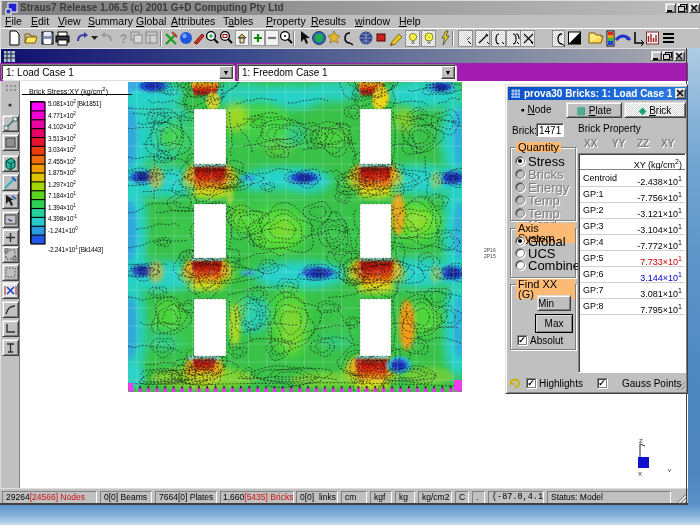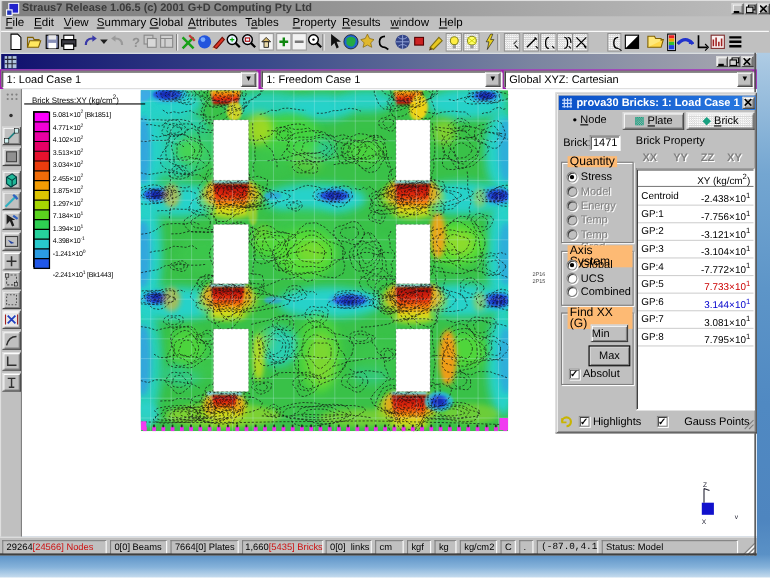--- a/index.html
+++ b/index.html
@@ -38,21 +38,21 @@
 .red{color:#cc1111;}
 
 #legtitle{left:29px;top:85px;font-size:7.2px;color:#000;line-height:9px;white-space:nowrap;}
 #legbar{left:30px;top:101px;width:14px;height:142px;border:1px solid #000;}
 .leglab{position:absolute;left:48px;font-size:6.4px;line-height:7px;color:#000;white-space:nowrap;letter-spacing:-0.2px;}
 .leglab sup{font-size:4.6px;}
 
 #dlg{left:505px;top:84px;width:183px;height:310px;background:#c0c0c0;border-top:1px solid #dfdfdf;border-left:1px solid #dfdfdf;border-right:1px solid #404040;border-bottom:1px solid #404040;box-shadow:inset 1px 1px 0 #fff, inset -1px -1px 0 #808080;font-size:10px;}
 #dlgtitle{position:absolute;left:2px;top:2px;width:179px;height:13px;background:linear-gradient(90deg,#0a50c8,#2a7ae0);color:#fff;font-weight:bold;font-size:10px;line-height:13px;}
 .tab{position:absolute;top:17px;height:16px;font-size:10px;line-height:15px;color:#000;text-align:center;}
-.rl{position:absolute;font-size:10px;line-height:11px;}
+.rl{position:absolute;font-size:13px;line-height:11px;}
 .radio{position:absolute;width:10px;height:10px;border-radius:50%;background:#fff;border:1px solid #808080;box-shadow:inset 1px 1px 0 #404040,1px 1px 0 #fff;}
 .radio.on::after{content:"";position:absolute;left:2px;top:2px;width:4px;height:4px;border-radius:50%;background:#000;}
 .radio.dis{background:#c0c0c0;}
 .gray{color:#808080;text-shadow:1px 1px 0 #fff;}
 .check{position:absolute;width:10px;height:10px;background:#fff;border:1px solid #808080;box-shadow:inset 1px 1px 0 #404040,1px 1px 0 #fff;font-size:9px;line-height:9px;text-align:center;color:#000;font-weight:bold;}
 
 #dtable{position:absolute;left:72px;top:68px;width:108px;height:220px;background:#fff;border:1px solid #808080;border-right-color:#fff;border-bottom-color:#fff;box-shadow:inset 1px 1px 0 #404040;font-size:9px;}
 .trow{position:absolute;left:1px;width:105px;height:16px;border-bottom:1px solid #d0d0d0;line-height:15px;}
 .trow .lab{position:absolute;left:3px;}
 .trow .val{position:absolute;right:3px;}
@@ -283,21 +283,20 @@
         <rect x="2.5" y="0.5" width="6" height="4.5" fill="none" stroke="#000"></rect>
         <rect x="0.5" y="2.5" width="6" height="5" fill="#d4d4d4" stroke="#000"></rect>
       </svg></div>
   <div class="wbtn btn" style="left:673px;top:2px"><svg width="9" height="8" viewBox="0 0 9 8">
         <path d="M1 1 L7 7 M7 1 L1 7" stroke="#000" stroke-width="1.4"></path>
       </svg></div>
 </div>
 <div id="comborow" class="abs">
   <div class="combo" style="left:2px;width:232px;">1: Load Case 1<div class="arr">▼</div></div>
   <div class="combo" style="left:238px;width:218px;">1: Freedom Case 1<div class="arr">▼</div></div>
-  <div class="combo" style="left:459px;width:226px;">Global XYZ: Cartesian<div class="arr">▼</div></div>
 </div>
 
 <div id="canvas" class="abs"></div>
 <div id="plotwrap" class="abs" style="left:128px;top:82px;width:334px;height:310px;"><svg width="334" height="310" viewBox="0 0 334 310">
       <defs>
         <filter id="b5" x="-70%" y="-70%" width="240%" height="240%">
           <feGaussianBlur stdDeviation="4"></feGaussianBlur>
         </filter>
         <filter id="b3" x="-70%" y="-70%" width="240%" height="240%">
           <feGaussianBlur stdDeviation="2.2"></feGaussianBlur>
@@ -1153,21 +1152,21 @@
   <div class="abs gray" style="left:78px;top:53px;font-size:10px;font-weight:bold;">XX</div>
     <div class="abs gray" style="left:106px;top:53px;font-size:10px;font-weight:bold;">YY</div>
     <div class="abs gray" style="left:131px;top:53px;font-size:10px;font-weight:bold;">ZZ</div>
     <div class="abs gray" style="left:155px;top:53px;font-size:10px;font-weight:bold;">XY</div>
 
   <div class="abs groove" style="left:4px;top:62px;width:66px;height:74px;">
     <div class="glabel">Quantity</div>
     <div class="radio on" style="left:4px;top:8px;"></div>
       <div class="rl" style="left:17px;top:8px;">Stress</div>
     <div class="radio dis" style="left:4px;top:21px;"></div>
-      <div class="rl gray" style="left:17px;top:21px;">Model</div>
+      <div class="rl gray" style="left:17px;top:21px;">Bricks</div>
     <div class="radio dis" style="left:4px;top:34px;"></div>
       <div class="rl gray" style="left:17px;top:34px;">Energy</div>
     <div class="radio dis" style="left:4px;top:47px;"></div>
       <div class="rl gray" style="left:17px;top:47px;">Temp</div>
     <div class="radio dis" style="left:4px;top:60px;"></div>
       <div class="rl gray" style="left:17px;top:60px;">Temp Grad</div>
   </div>
 
   <div class="abs groove" style="left:4px;top:143px;width:66px;height:50px;">
     <div class="glabel">Axis System</div>

